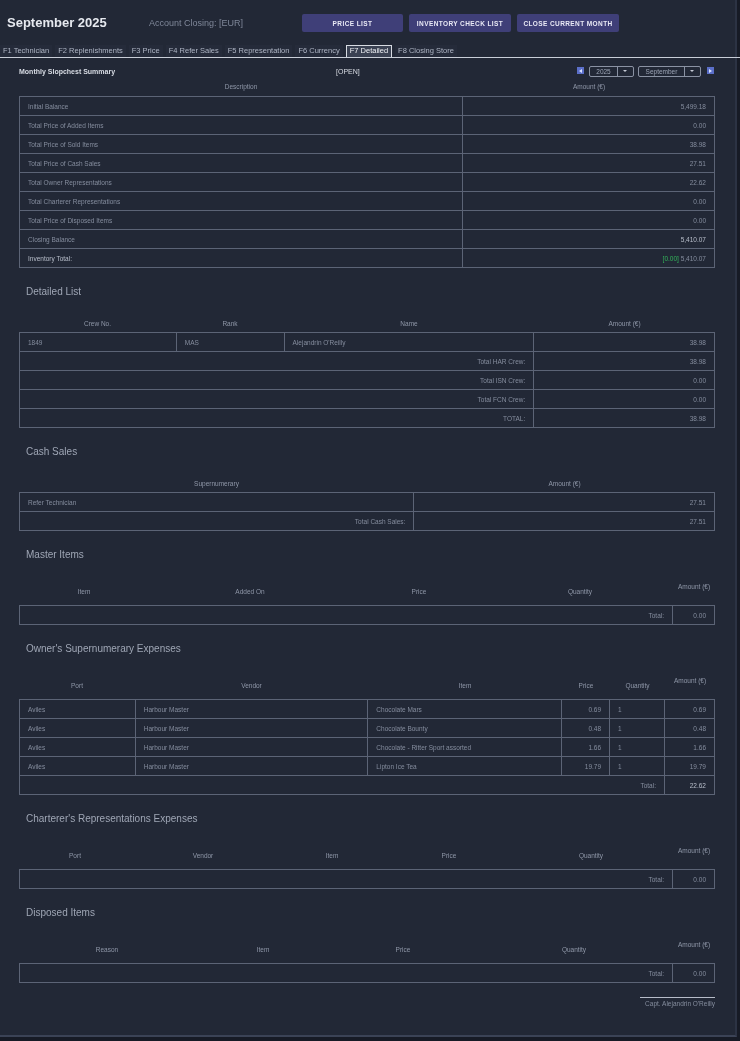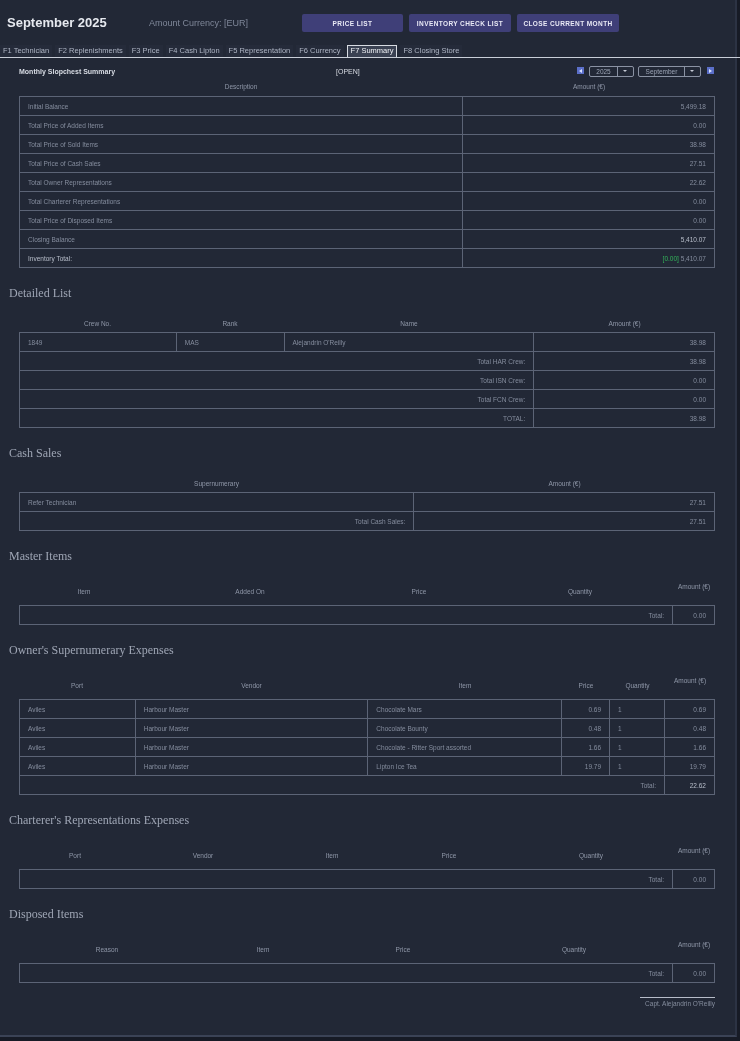--- a/index.html
+++ b/index.html
@@ -22,45 +22,45 @@
   .nav-next::after { left: 2px; border-left: 3px solid #d9e1ff; }
   .select { position: absolute; top: 66px; height: 11px; border: 1px solid #8a92a3; border-radius: 2px; font-size: 6.5px; color: #9ba3b4; display: flex; }
   .select .val { flex: 1; text-align: center; line-height: 9px; border-right: 1px solid #8a92a3; }
   .select .dd { width: 15px; position: relative; }
   .select .dd::after { content: ""; position: absolute; left: 5px; top: 3px; border-left: 2.5px solid transparent; border-right: 2.5px solid transparent; border-top: 2.5px solid #c5cad5; }
   .colhdr { position: absolute; font-size: 6.5px; color: #8f97a8; text-align: center; line-height: 9px; }
   table { position: absolute; border-collapse: collapse; font-size: 6.5px; color: #858d9e; }
   td { border: 1px solid #5c6476; padding: 0 8px; height: 19px; white-space: nowrap; }
   td.r { text-align: right; }
   td.hl { color: #b9bfcb; }
-  .section { position: absolute; left: 9px; font-size: 12px; color: #9fa6b5; font-family: Liberation Serif, serif; }
+  .section { position: absolute; left: 26px; font-size: 10px; color: #9fa6b5; }
   .green { color: #33b35a; }
   .signline { position: absolute; left: 640px; top: 997px; width: 75px; height: 1px; background: #b7bdc9; }
   .sign { position: absolute; left: 640px; top: 1000px; width: 75px; text-align: right; font-size: 6.5px; color: #858d9e; }
 </style>
 </head>
 <body>
 
 <div class="topbar"></div>
 <div class="frame"></div>
 
 <div class="title">September 2025</div>
-<div class="currency">Amount Currency: [EUR]</div>
+<div class="currency">Account Closing: [EUR]</div>
 <div class="btn" style="left:302px;width:101px;">PRICE LIST</div>
 <div class="btn" style="left:409px;width:102px;">INVENTORY CHECK LIST</div>
 <div class="btn" style="left:517px;width:102px;">CLOSE CURRENT MONTH</div>
 
 <div class="tabs">
   <div class="tab">F1 Technician</div>
   <div class="tab">F2 Replenishments</div>
   <div class="tab">F3 Price</div>
-  <div class="tab">F4 Cash Lipton</div>
+  <div class="tab">F4 Refer Sales</div>
   <div class="tab">F5 Representation</div>
   <div class="tab">F6 Currency</div>
-  <div class="tab active">F7 Summary</div>
+  <div class="tab active">F7 Detailed</div>
   <div class="tab">F8 Closing Store</div>
 </div>
 <div class="tabline"></div>
 
 <div class="sub-title">Monthly Slopchest Summary</div>
 <div class="status">[OPEN]</div>
 <div class="nav-arrow nav-prev" style="left:577px;"></div>
 <div class="select" style="left:589px;width:45px;">
   <span class="val">2025</span>
   <span class="dd"></span>

